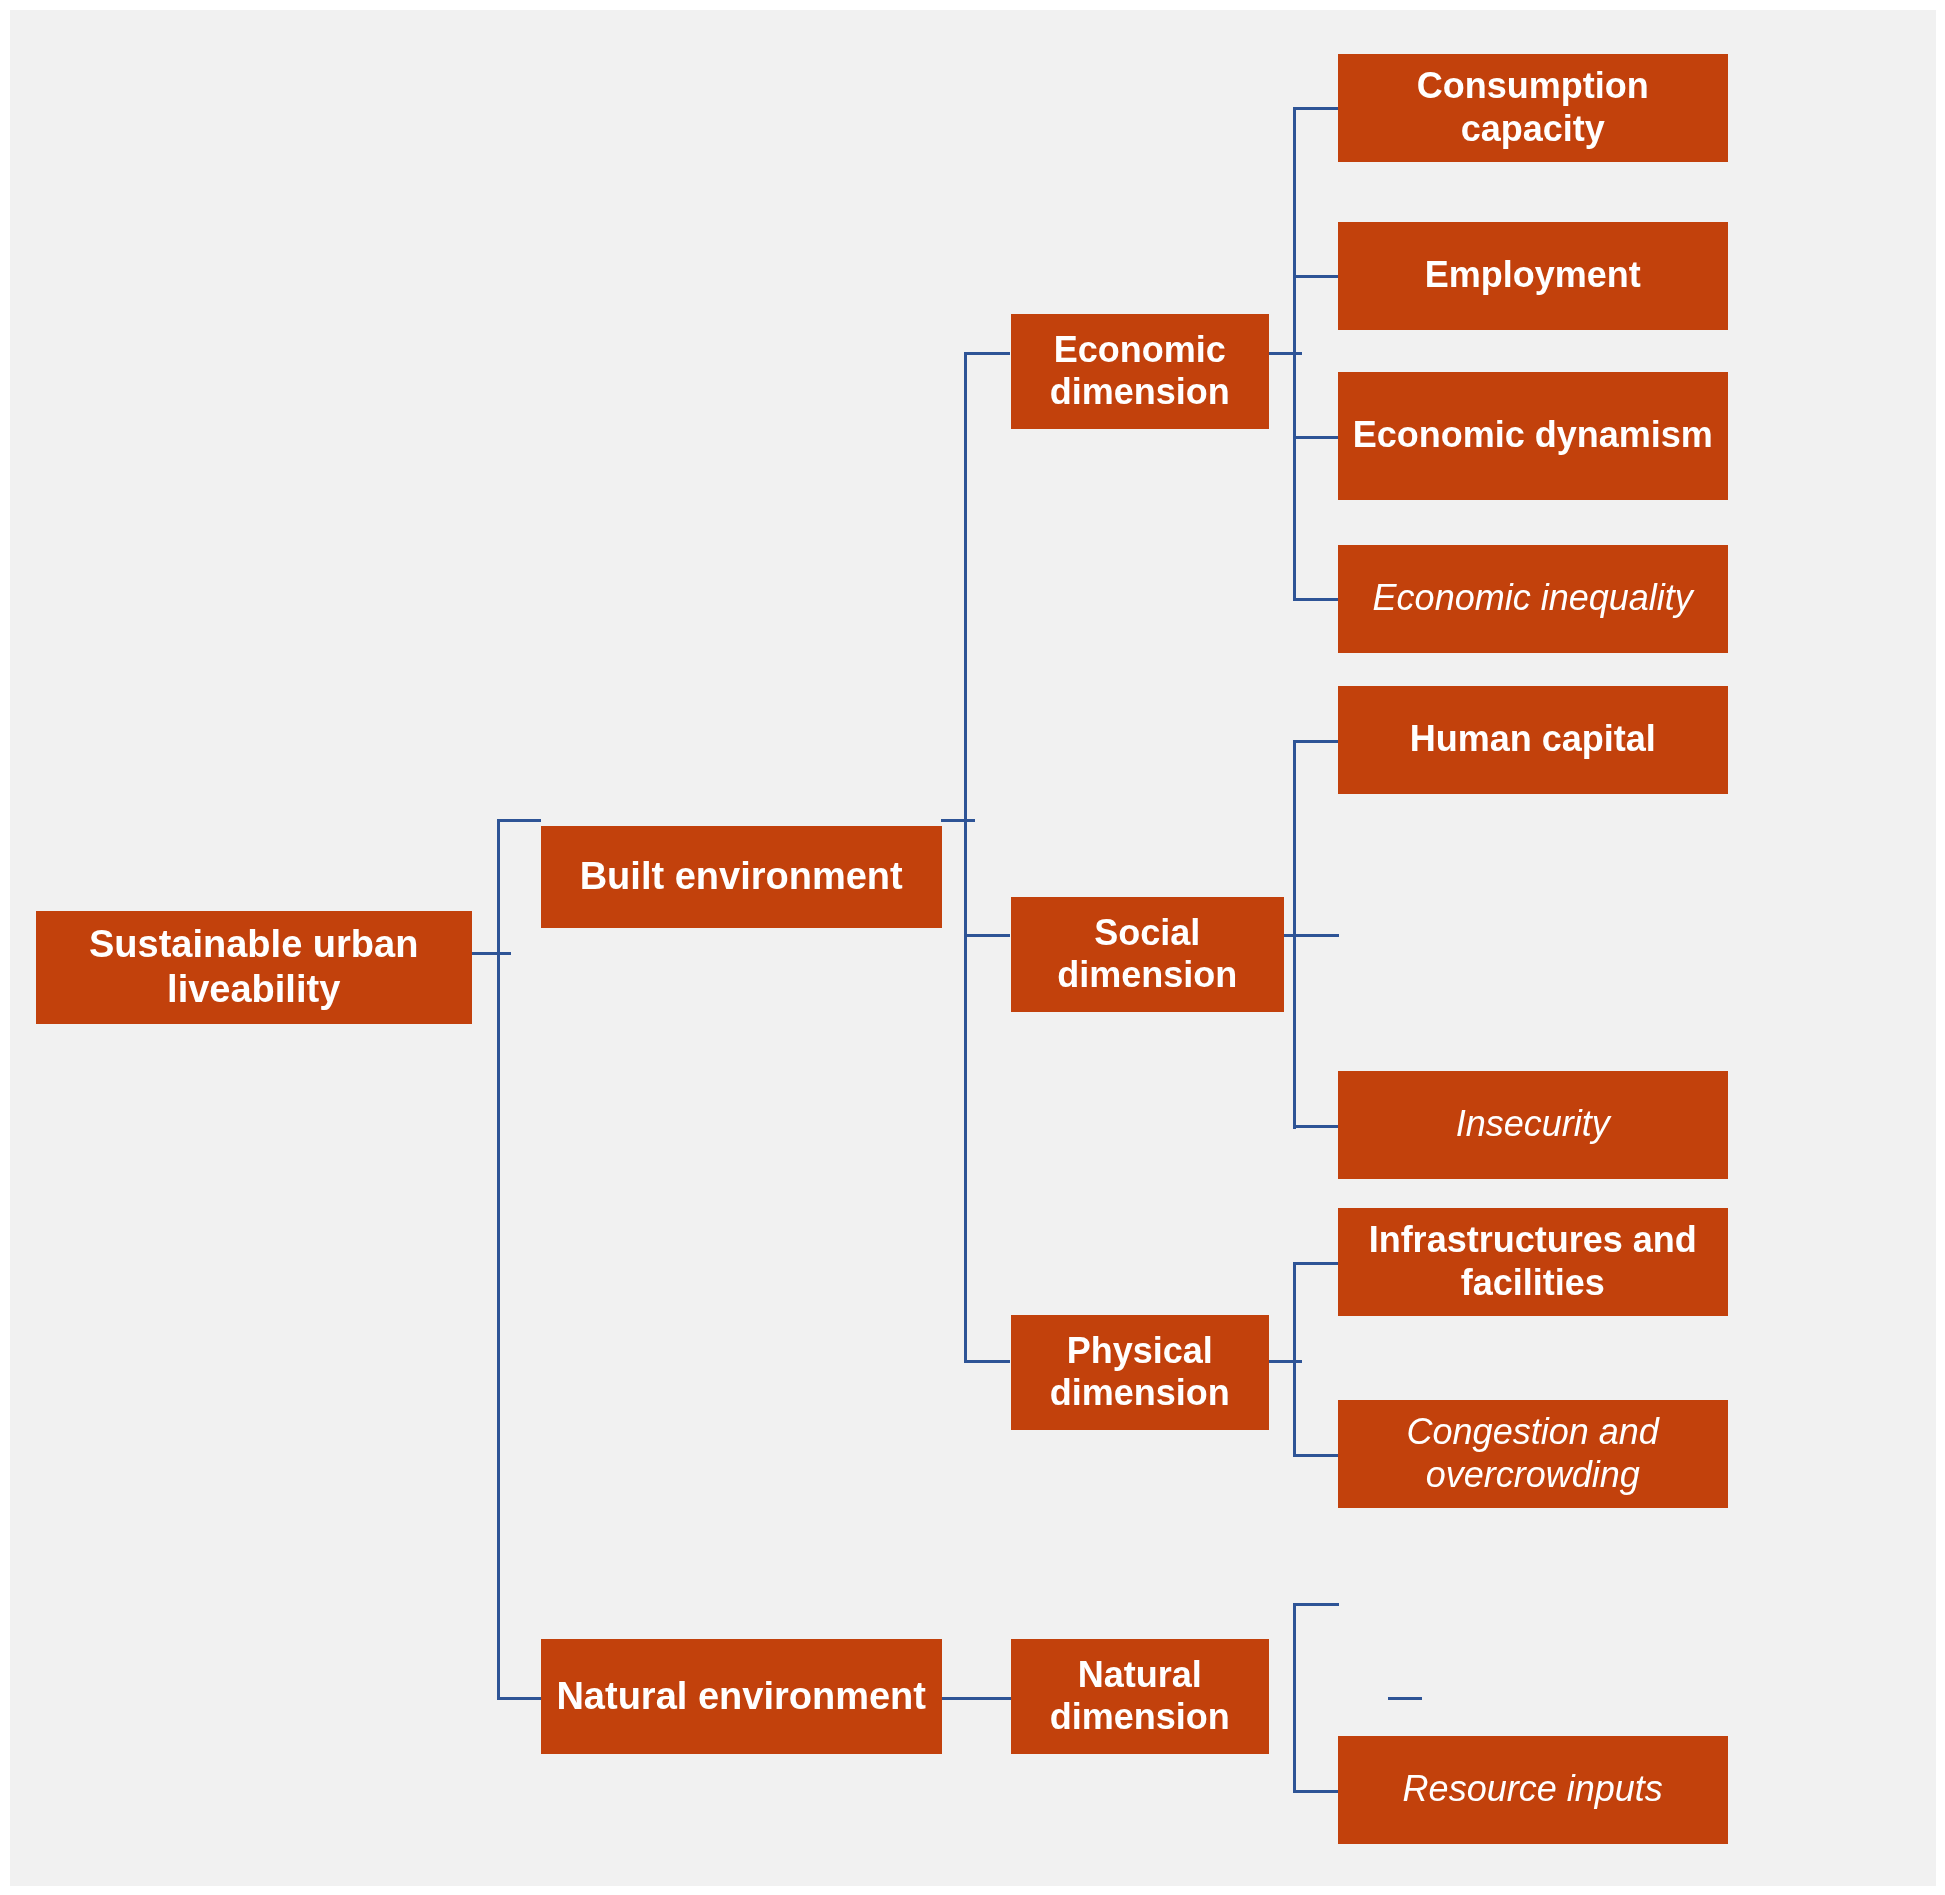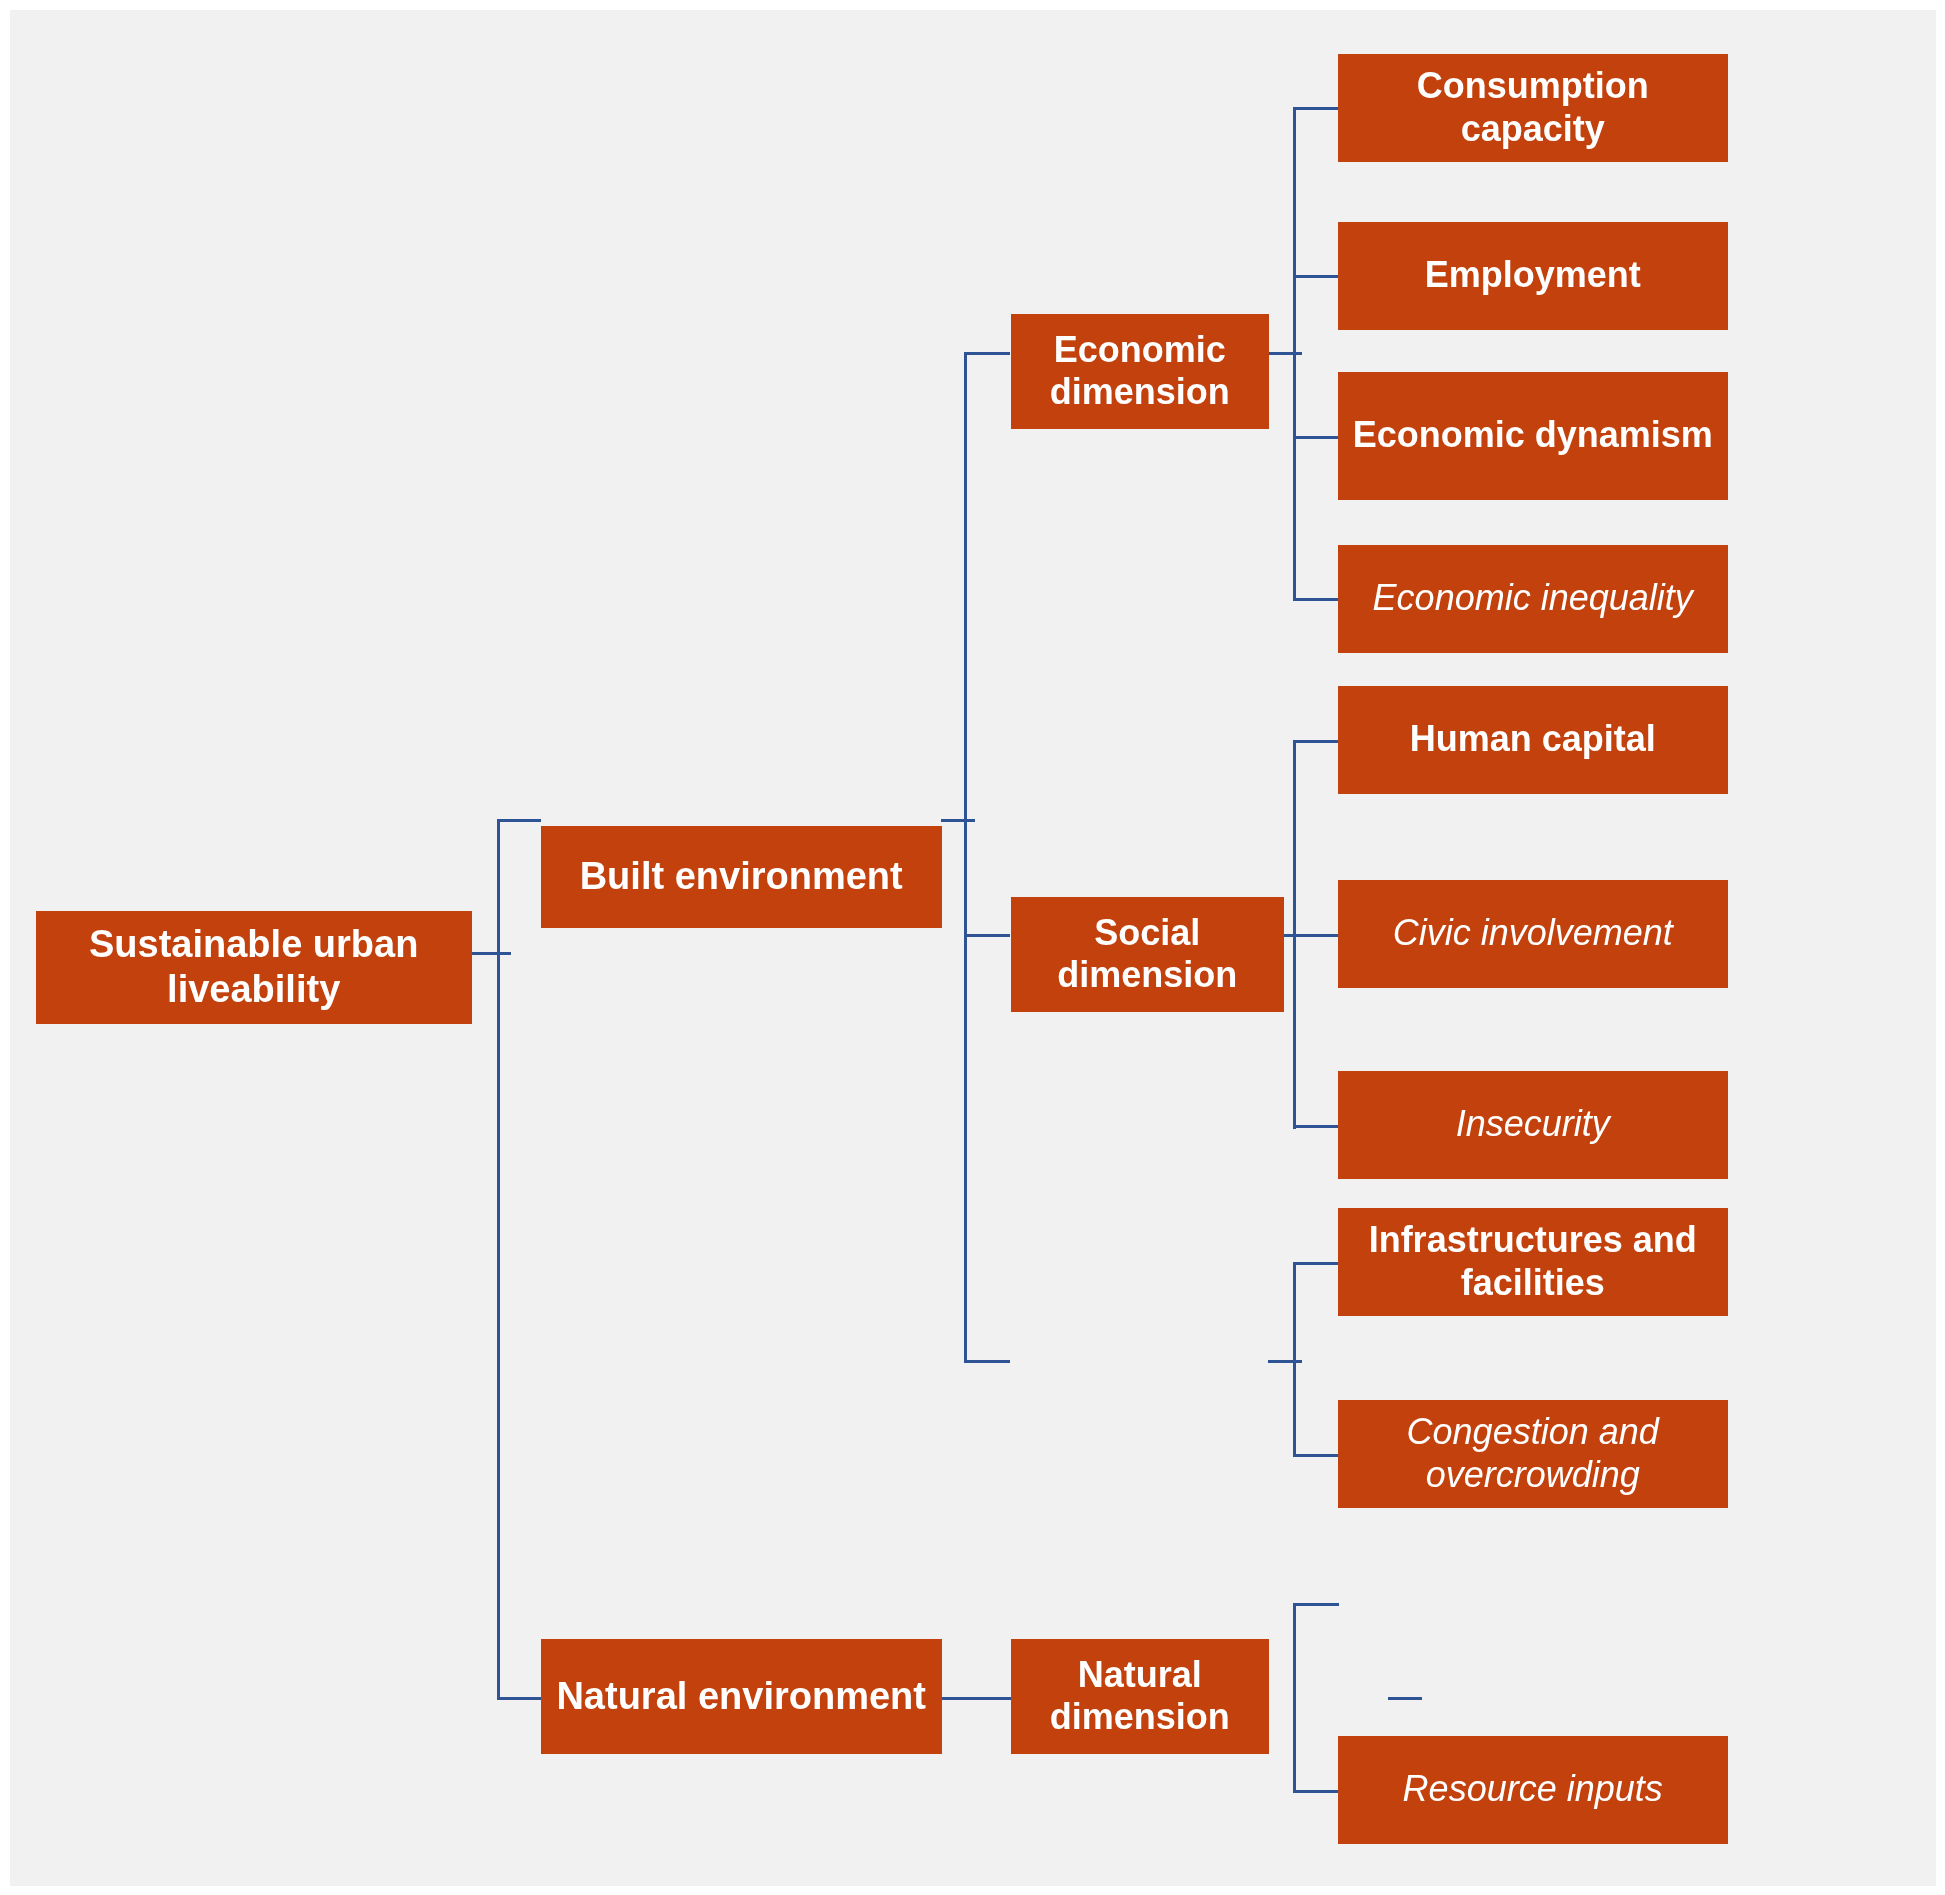--- a/index.html
+++ b/index.html
@@ -83,29 +83,29 @@
   <div class="conn h" style="left:1283px;top:1593px;width:46px;"></div>
   <div class="conn h" style="left:1283px;top:1780px;width:46px;"></div>
 
   <div class="node" style="left:26px;top:885px;width:436px;height:113px;font-size:38px;margin-top:16px;">Sustainable urban liveability</div>
 
   <div class="node" style="left:531px;top:816px;width:401px;height:102px;font-size:38px;">Built environment</div>
   <div class="node" style="left:531px;top:1629px;width:401px;height:115px;font-size:38px;">Natural environment</div>
 
   <div class="node" style="left:1001px;top:304px;width:258px;height:115px;">Economic dimension</div>
   <div class="node" style="left:1001px;top:887px;width:273px;height:115px;">Social dimension</div>
+  <div class="node" style="left:1001px;top:1305px;width:258px;height:115px;">Physical dimension</div>
   <div class="node" style="left:1001px;top:1629px;width:258px;height:115px;">Natural dimension</div>
 
   <div class="node" style="left:1328px;top:44px;width:390px;height:108px;">Consumption capacity</div>
   <div class="node" style="left:1328px;top:212px;width:390px;height:108px;">Employment</div>
   <div class="node" style="left:1328px;top:362px;width:390px;height:128px;">Economic dynamism</div>
   <div class="node it" style="left:1328px;top:535px;width:390px;height:108px;">Economic inequality</div>
 
   <div class="node" style="left:1328px;top:676px;width:390px;height:108px;">Human capital</div>
-  <div class="node it" style="left:1328px;top:870px;width:390px;height:108px;">Civic involvement</div>
   <div class="node it" style="left:1328px;top:1061px;width:390px;height:108px;">Insecurity</div>
 
   <div class="node" style="left:1328px;top:1198px;width:390px;height:108px;">Infrastructures and facilities</div>
   <div class="node it" style="left:1328px;top:1390px;width:390px;height:108px;">Congestion and overcrowding</div>
 
   <div class="node it" style="left:1328px;top:1726px;width:390px;height:108px;">Resource inputs</div>
 
 </div>
 
 

